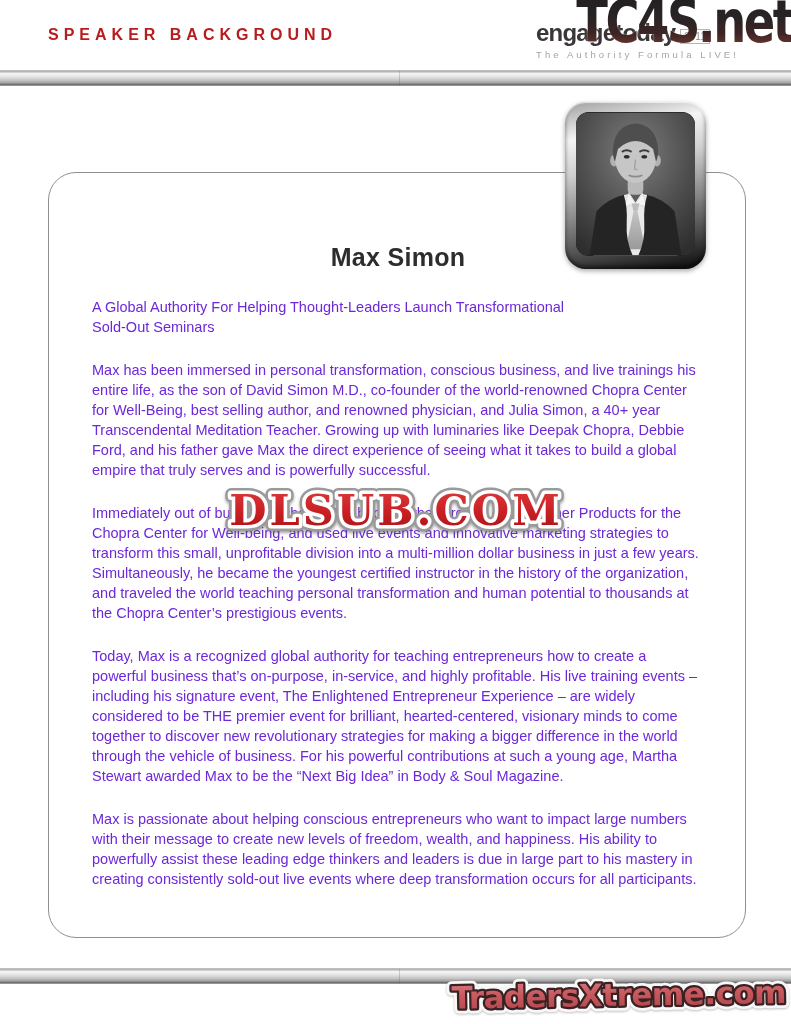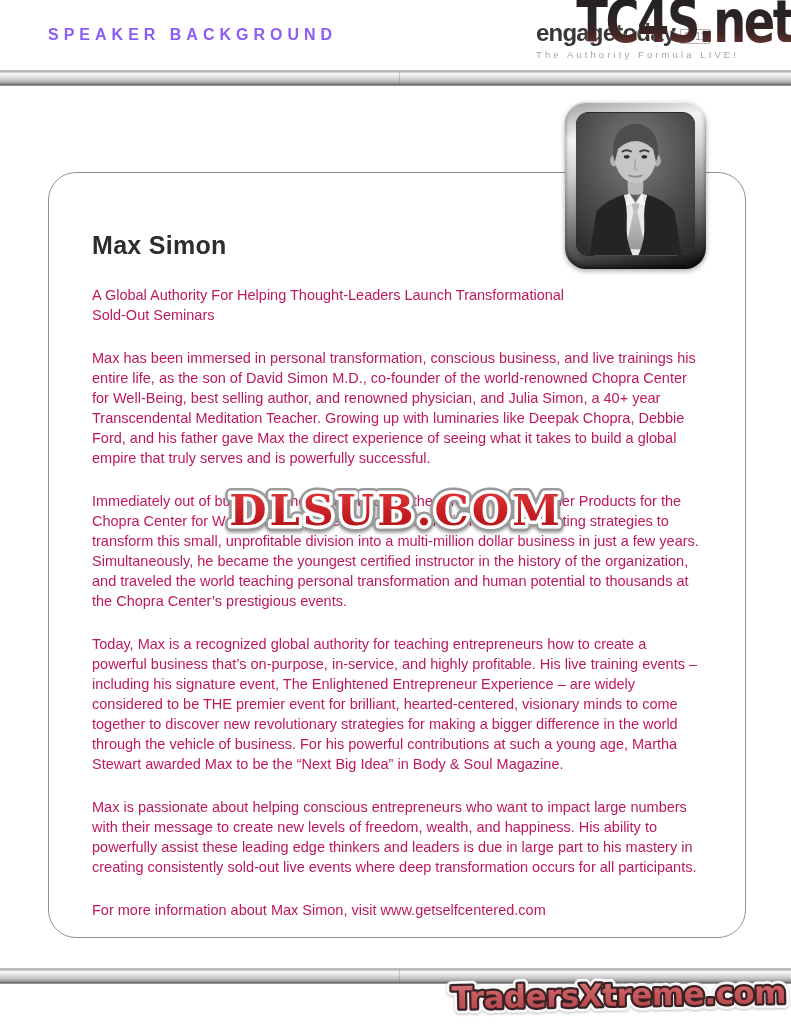--- a/index.html
+++ b/index.html
@@ -5,21 +5,21 @@
   html,body { margin:0; padding:0; background:#ffffff; }
   .page {
     position:relative; width:791px; height:1024px; margin:0 auto;
     background:#ffffff; overflow:hidden;
     font-family:"Liberation Sans", sans-serif;
   }
 
   
   .header-title {
     position:absolute; left:48px; top:26px;
-    font-size:16px; font-weight:bold; letter-spacing:5px; color:#8b5cf6;
+    font-size:16px; font-weight:bold; letter-spacing:5px; color:#b91c1c;
     white-space:nowrap;
   }
   .logo { position:absolute; left:536px; top:21px; z-index:1; }
   .logo-row { display:flex; align-items:flex-end; }
   .logo-brand {
     font-size:24px; font-weight:bold; color:#3a3637;
     letter-spacing:-0.8px; line-height:1;
   }
   .logo-year {
     font-size:10px; color:#8f8c8b; border:1px solid #b5b2b1;
@@ -68,24 +68,24 @@
   }
 
   
   .content-box {
     position:absolute; left:48px; top:172px; width:696px; height:764px;
     border:1px solid #8f8f8f; border-radius:28px; background:#ffffff0d;
   }
   .content { position:absolute; left:43px; top:54px; width:612px; }
   .bio-name {
     font-size:25px; font-weight:bold; color:#2d2d2d;
-    margin:4px 0 25px 0; letter-spacing:0.3px;
+    margin:16px 0 25px 0; letter-spacing:0.3px;text-align:center;
   }
   .bio-subtitle, .content p, .more-info {
-    font-size:14.5px; line-height:20px; color:#be185d; margin:0 0 23px 0;
+    font-size:14.5px; line-height:20px; color:#6d28d9; margin:0 0 23px 0;
   }
   .bio-subtitle { max-width:478px; }
   .more-info { margin-top:17px; }
 
   
   .photo-frame {
     position:absolute; left:565px; top:102px; width:141px; height:167px;
     border-radius:21px; z-index:3;
     background:linear-gradient(168deg,
       #9f9f9f 0%, #f4f4f4 20%, #cfcfcf 38%, #9a9a9a 55%,
@@ -181,21 +181,20 @@
   </div>
 
   <div class="content-box">
     <div class="content">
       <h1 class="bio-name">Max Simon</h1>
       <div class="bio-subtitle">A Global Authority For Helping Thought-Leaders Launch Transformational Sold-Out Seminars</div>
       <p>Max has been immersed in personal transformation, conscious business, and live trainings his entire life, as the son of David Simon M.D., co-founder of the world-renowned Chopra Center for Well-Being, best selling author, and renowned physician, and Julia Simon, a 40+ year Transcendental Meditation Teacher. Growing up with luminaries like Deepak Chopra, Debbie Ford, and his father gave Max the direct experience of seeing what it takes to build a global empire that truly serves and is powerfully successful.</p>
       <p>Immediately out of business school, Max became the Director of Consumer Products for the Chopra Center for Well-being, and used live events and innovative marketing strategies to transform this small, unprofitable division into a multi-million dollar business in just a few years. Simultaneously, he became the youngest certified instructor in the history of the organization, and traveled the world teaching personal transformation and human potential to thousands at the Chopra Center’s prestigious events.</p>
       <p>Today, Max is a recognized global authority for teaching entrepreneurs how to create a powerful business that’s on-purpose, in-service, and highly profitable. His live training events – including his signature event, The Enlightened Entrepreneur Experience – are widely considered to be THE premier event for brilliant, hearted-centered, visionary minds to come together to discover new revolutionary strategies for making a bigger difference in the world through the vehicle of business. For his powerful contributions at such a young age, Martha Stewart awarded Max to be the “Next Big Idea” in Body &amp; Soul Magazine.</p>
       <p>Max is passionate about helping conscious entrepreneurs who want to impact large numbers with their message to create new levels of freedom, wealth, and happiness. His ability to powerfully assist these leading edge thinkers and leaders is due in large part to his mastery in creating consistently sold-out live events where deep transformation occurs for all participants.</p>
-      <div class="more-info">For more information about Max Simon, visit www.getselfcentered.com</div>
     </div>
   </div>
 
   <div class="wm-center">
     <svg width="310" height="50" viewBox="0 0 310 50">
       <defs>
         <linearGradient id="dlGrad" x1="0" y1="0" x2="0" y2="1">
           <stop offset="0%" stop-color="#e23c3c"></stop>
           <stop offset="55%" stop-color="#c81f24"></stop>
           <stop offset="100%" stop-color="#a81216"></stop>

